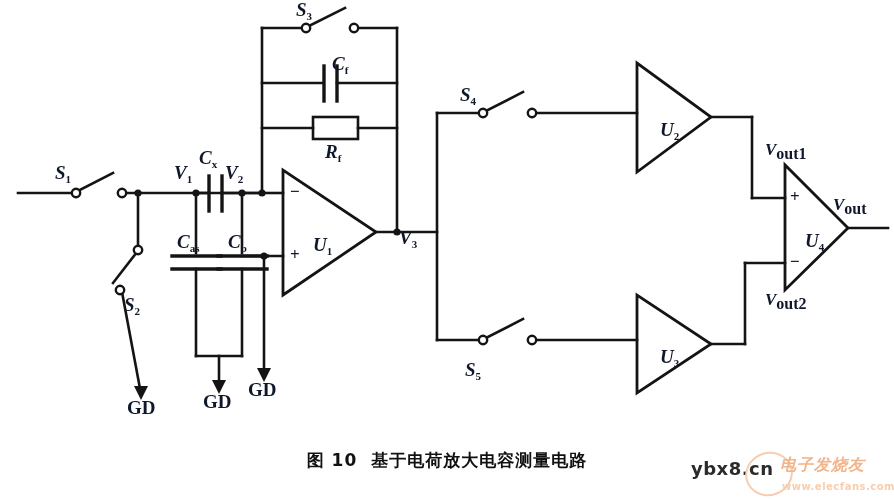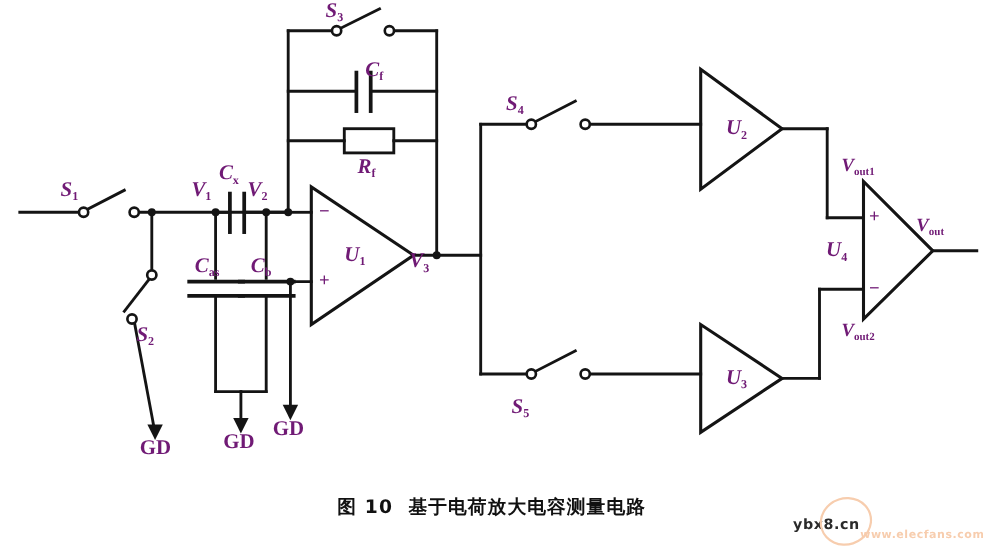--- a/index.html
+++ b/index.html
@@ -18,21 +18,21 @@
   #circuit-svg {
     position: absolute;
     left: 0;
     top: 0;
     width: 894px;
     height: 499px;
   }
   .lbl {
     position: absolute;
     white-space: nowrap;
-    color: #701a75;
+    color: #0f172a;
     font-family: "Liberation Serif", serif;
   }
   
   .sym {
     font-style: italic;
     font-weight: bold;
     font-size: 19px;
     line-height: 1;
   }
   .sym .sub {
@@ -42,20 +42,21 @@
     vertical-align: baseline;
     position: relative;
     top: 4px;
     left: 0px;
   }
   .opname {
     font-style: italic;
     font-weight: bold;
     font-size: 19px;
     line-height: 1;
+    margin-top: 13px;
   }
   .opname .sub {
     font-size: 11px;
     font-style: normal;
     font-weight: bold;
     position: relative;
     top: 4px;
   }
   .gd {
     font-style: normal;
@@ -70,21 +71,21 @@
     font-style: normal;
     line-height: 1;
   }
   .vout {
     font-style: italic;
     font-weight: bold;
     font-size: 17px;
     line-height: 1;
   }
   .vout .sub {
-    font-size: 10px;
+    font-size: 16px;
     font-style: normal;
     font-weight: bold;
     position: relative;
     top: 4px;
   }
   #caption {
     position: absolute;
     left: 0;
     top: 449px;
     width: 894px;
@@ -93,28 +94,27 @@
     font-weight: bold;
     font-size: 17px;
     color: #111111;
     letter-spacing: 1px;
   }
   #caption .cap-no {
     margin-right: 14px;
   }
   .wm-dark {
     position: absolute;
-    left: 721px;
+    left: 691px;
     top: 458px;
     font-family: "DejaVu Sans", sans-serif;
-    font-size: 13px;
+    font-size: 18px;
     font-weight: bold;
     color: #2b2b2b;
     letter-spacing: 0.5px;
-    margin-top: 12px;
   }
   .wm-cn {
     position: absolute;
     left: 780px;
     top: 455px;
     font-family: "DejaVu Sans", sans-serif;
     font-size: 16px;
     font-weight: bold;
     font-style: italic;
     color: #f2b48a;
@@ -264,47 +264,48 @@
   </svg>
 
   <div class="lbl sym" style="left:55px; top:163px;"><span>S</span><span class="sub">1</span></div>
   <div class="lbl sym" style="left:103px; top:295px;margin-left:21px;"><span>S</span><span class="sub">2</span></div>
   <div class="lbl sym" style="left:296px; top:0px;"><span>S</span><span class="sub">3</span></div>
   <div class="lbl sym" style="left:460px; top:85px;"><span>S</span><span class="sub">4</span></div>
   <div class="lbl sym" style="left:465px; top:312px;margin-top:48px;"><span>S</span><span class="sub">5</span></div>
 
   <div class="lbl sym" style="left:174px; top:163px;"><span>V</span><span class="sub">1</span></div>
   <div class="lbl sym" style="left:225px; top:163px;"><span>V</span><span class="sub">2</span></div>
-  <div class="lbl sym" style="left:372px; top:228px;font-family:Liberation Serif, serif;"><span>V</span><span class="sub">3</span></div>
+  <div class="lbl sym" style="left:399px; top:228px;font-family:Liberation Serif, serif;"><span>V</span><span class="sub">3</span></div>
 
   <div class="lbl sym" style="left:199px; top:148px;"><span>C</span><span class="sub">x</span></div>
   <div class="lbl sym" style="left:155px; top:232px;margin-left:22px;"><span>C</span><span class="sub">as</span></div>
   <div class="lbl sym" style="left:228px; top:232px;"><span>C</span><span class="sub">b</span></div>
   <div class="lbl sym" style="left:300px; top:54px;margin-left:32px;"><span>C</span><span class="sub">f</span></div>
   <div class="lbl sym" style="left:325px; top:142px;"><span>R</span><span class="sub">f</span></div>
 
   <div class="lbl opname" style="left:313px; top:222px;"><span>U</span><span class="sub">1</span></div>
   <div class="lbl opname" style="left:660px; top:107px;"><span>U</span><span class="sub">2</span></div>
   <div class="lbl opname" style="left:660px; top:334px;"><span>U</span><span class="sub">3</span></div>
-  <div class="lbl opname" style="left:751px; top:218px;"><span>U</span><span class="sub">4</span></div>
+  <div class="lbl opname" style="left:805px; top:218px;"><span>U</span><span class="sub">4</span></div>
 
   <div class="lbl pin" style="left:290px; top:183px;"><span>−</span></div>
   <div class="lbl pin" style="left:290px; top:246px;"><span>+</span></div>
   <div class="lbl pin" style="left:790px; top:188px;"><span>+</span></div>
   <div class="lbl pin" style="left:790px; top:253px;"><span>−</span></div>
 
   <div class="lbl vout" style="left:765px; top:141px;"><span>V</span><span class="sub">out1</span></div>
   <div class="lbl vout" style="left:765px; top:291px;"><span>V</span><span class="sub">out2</span></div>
   <div class="lbl vout" style="left:833px; top:196px;"><span>V</span><span class="sub">out</span></div>
 
   <div class="lbl gd" style="left:127px; top:398px;">GD</div>
   <div class="lbl gd" style="left:203px; top:392px;">GD</div>
   <div class="lbl gd" style="left:248px; top:380px;">GD</div>
 
   <div id="caption">
     <span class="cap-no">图 10</span><span>基于电荷放大电容测量电路</span>
   </div>
 
   <div class="wm-dark">ybx8.cn</div>
   <div class="wm-ellipse"></div>
+  <div class="wm-cn">电子发烧友</div>
   <div class="wm-url">www.elecfans.com</div>
 
 </div>
 
 </body></html>

